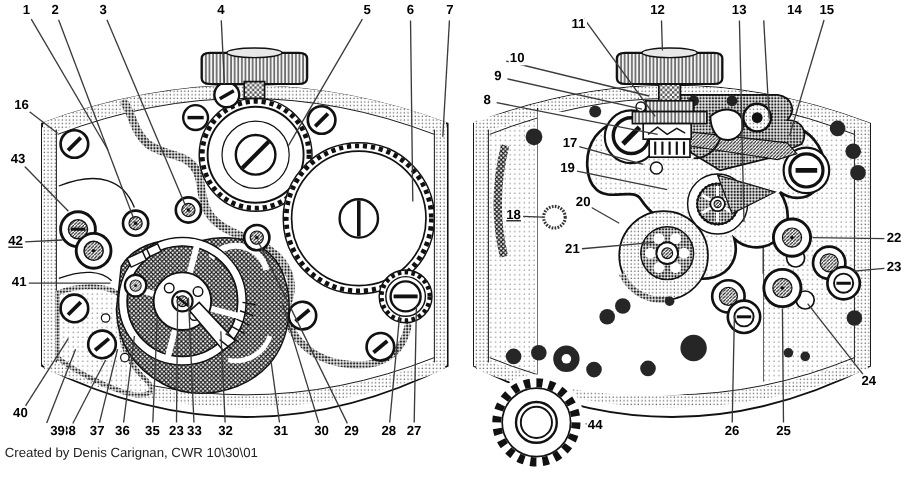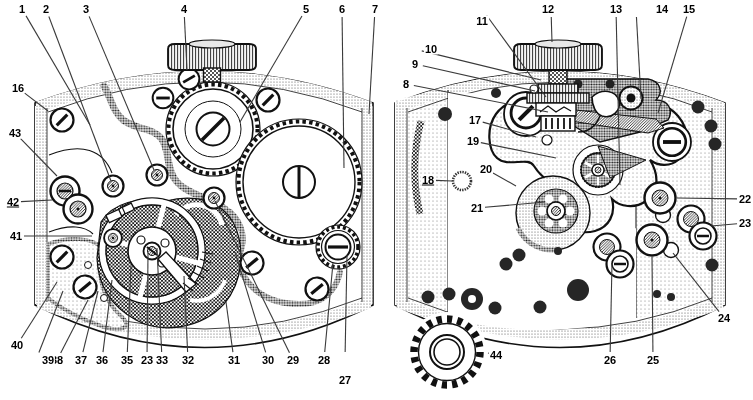--- a/index.html
+++ b/index.html
@@ -388,33 +388,34 @@
       <span class="callout" style="left: 475px; top: 120px;">17</span>
       <span class="callout" style="left: 428px; top: 180px; text-decoration: underline;">18</span>
       <span class="callout" style="left: 473px; top: 141px;">19</span>
       <span class="callout" style="left: 486px; top: 169px;">20</span>
       <span class="callout" style="left: 477px; top: 208px;">21</span>
       <span class="callout" style="left: 745px; top: 199px;">22</span>
       <span class="callout" style="left: 745px; top: 223px;">23</span>
       <span class="callout" style="left: 724px; top: 318px;">24</span>
       <span class="callout" style="left: 653px; top: 360px;">25</span>
       <span class="callout" style="left: 610px; top: 360px;">26</span>
-      <span class="callout" style="left: 345px; top: 380px;">27</span>
+      <span class="callout" style="left: 345px; top: 360px;">27</span>
       <span class="callout" style="left: 324px; top: 360px;">28</span>
       <span class="callout" style="left: 293px; top: 360px;">29</span>
       <span class="callout" style="left: 268px; top: 360px;">30</span>
       <span class="callout" style="left: 234px; top: 360px;">31</span>
       <span class="callout" style="left: 188px; top: 360px;">32</span>
       <span class="callout" style="left: 162px; top: 360px; text-align: center;">33</span>
       <span class="callout" style="left: 147px; top: 360px;">23</span>
       <span class="callout" style="left: 127px; top: 360px;">35</span>
       <span class="callout" style="left: 102px; top: 360px;">36</span>
       <span class="callout" style="left: 81px; top: 360px;">37</span>
       <span class="callout" style="left: 57px; top: 360px; text-align: right;">38</span>
       <span class="callout" style="left: 48px; top: 360px;">39</span>
       <span class="callout" style="left: 17px; top: 345px;">40</span>
       <span class="callout" style="left: 16px; top: 236px;">41</span>
       <span class="callout" style="left: 13px; top: 202px; text-decoration: underline;">42</span>
       <span class="callout" style="left: 15px; top: 133px;">43</span>
       <span class="callout" style="left: 496px; top: 355px;">44</span>
     </div>
 
+<div id="credit">Created by Denis Carignan, CWR  10\30\01</div>
 </div>
 
 </body></html>

